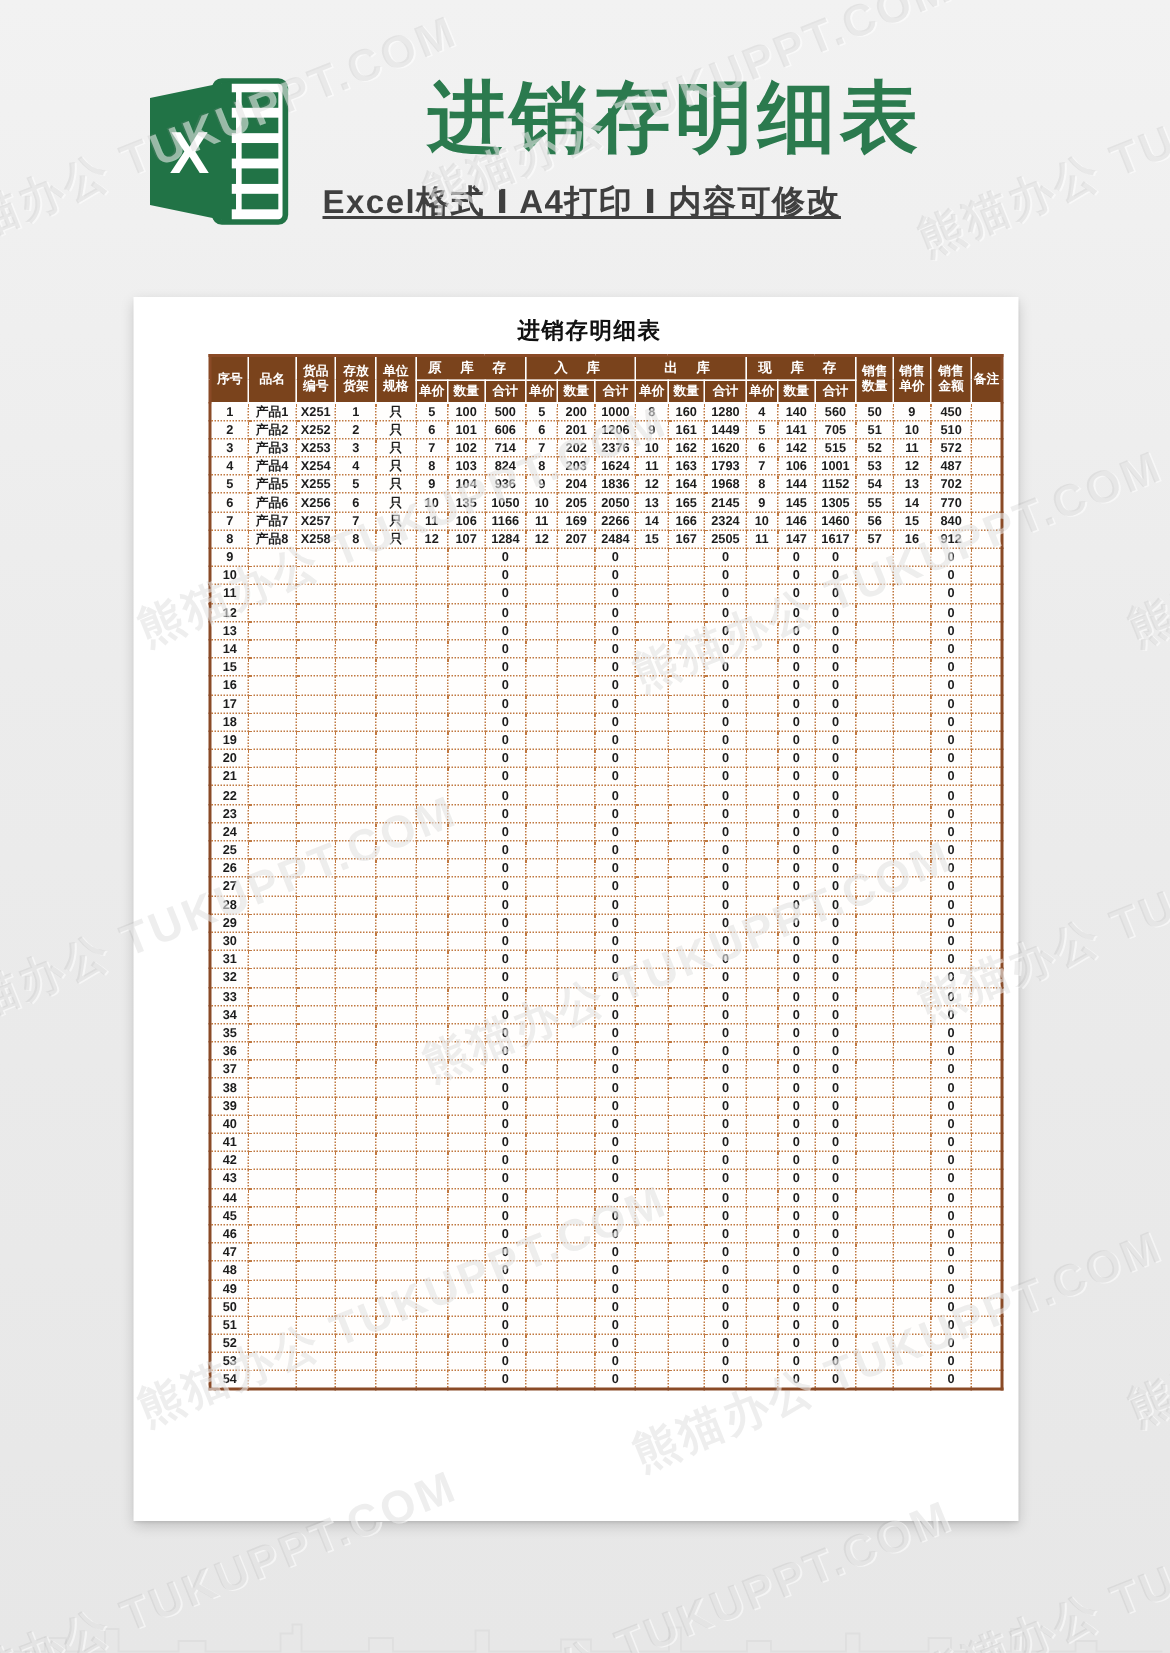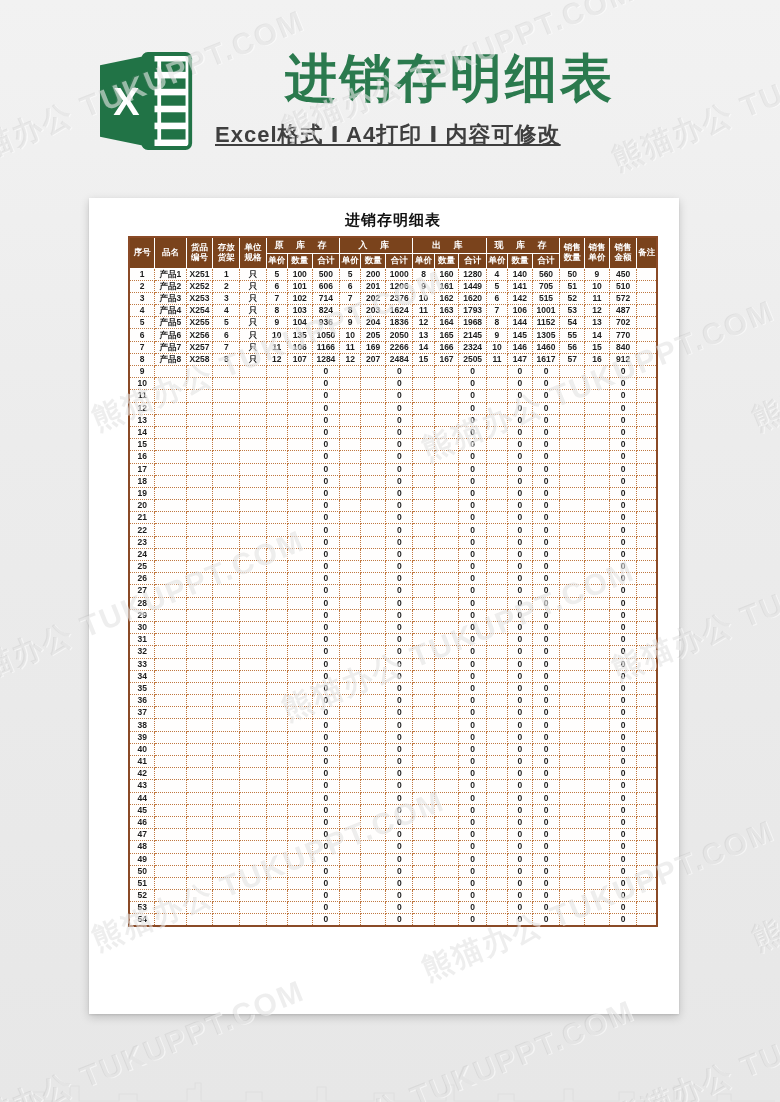--- a/index.html
+++ b/index.html
@@ -43,21 +43,21 @@
     background:#ffffff; z-index:1;
     box-shadow:0 3px 9px rgba(0,0,0,0.18), 0 1px 2px rgba(0,0,0,0.10);
   }
   .sheet-title {
     margin:13px 0 6px 39px; width:530px; text-align:center;
     font-size:15px; font-weight:800; letter-spacing:1px; color:#111;
   }
 
   table.sheet {
     border-collapse:collapse; table-layout:fixed;
-    width:530px; margin-left:39px;
+    width:530px; margin-left:50px;
     border:2px solid var(--outer,#8a4a26);
   }
   table.sheet thead th {
     background:var(--hdr-bg,#7a431c); color:#fff;
     font-size:8.5px; font-weight:700; line-height:1.12;
     padding:0; border:1px solid #ffffff;
     white-space:pre-line; height:15px; text-align:center;
   }
   table.sheet thead tr.r1 th { height:16px; }
   table.sheet thead th.group { letter-spacing:5px; font-size:9px;text-align:center; }

